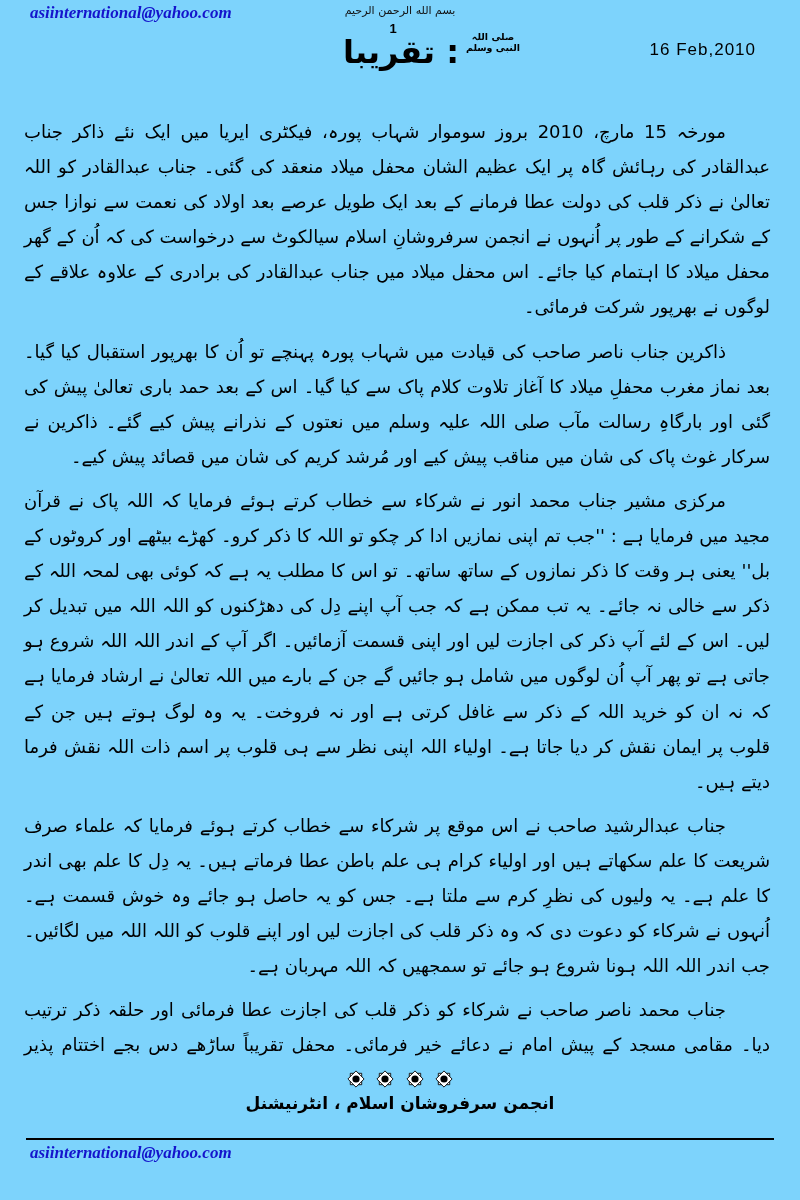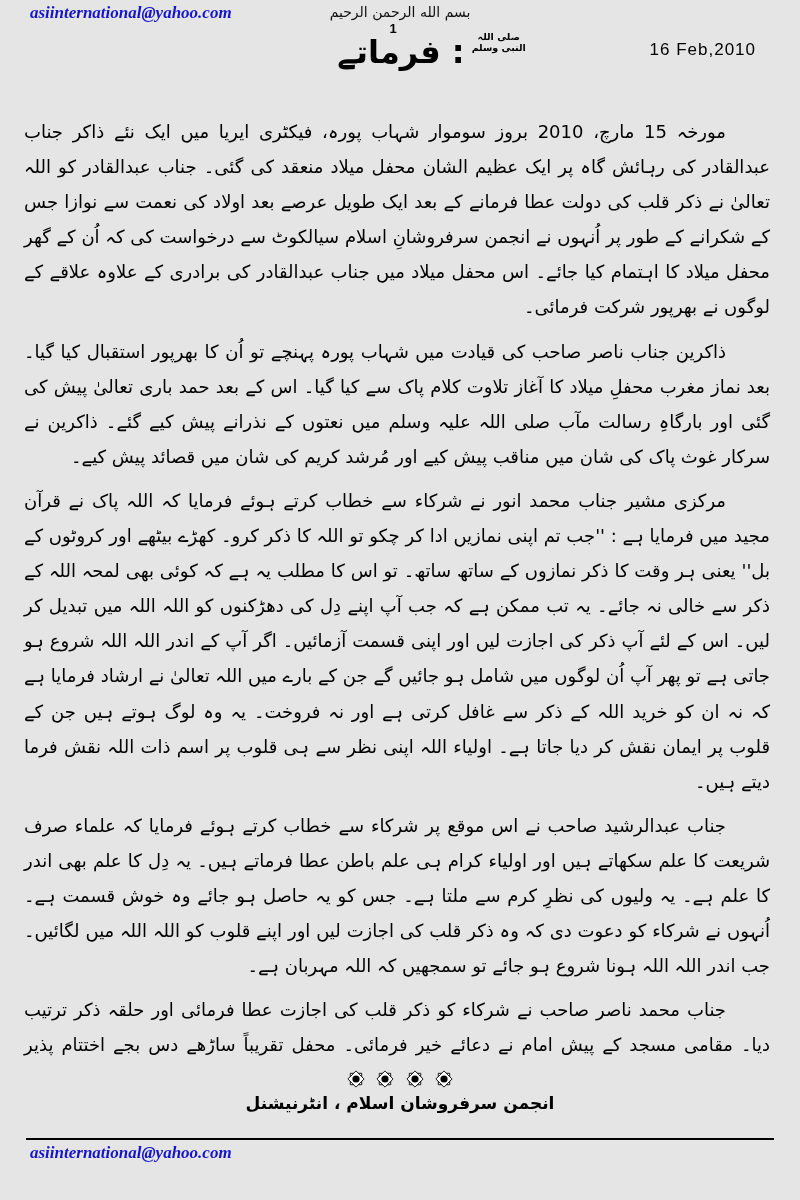--- a/index.html
+++ b/index.html
@@ -5,37 +5,37 @@
   * { box-sizing: border-box; }
   html, body { margin: 0; padding: 0; }
   body {
     width: 800px; height: 1200px;
     background: #ffffff;
     font-family: "DejaVu Sans", sans-serif;
     color: #000;
     position: relative;
     overflow: hidden;
   }
-  .page { position: absolute; inset: 0; background: #e5e5e5; }
+  .page { position: absolute; inset: 0; background: #7dd3fc; }
 
   
   .hdr { position: absolute; top: 0; left: 0; right: 0; height: 112px; }
   .email {
     font-family: "Liberation Serif", serif;
     font-style: italic; font-weight: bold;
     font-size: 17px;
     color: #1414cc;
     text-decoration: none;
     white-space: nowrap;
   }
   .top-email { position: absolute; top: 3px; left: 30px; }
   .bismillah {
     position: absolute; top: 4px; left: 0; right: 0;
     text-align: center; direction: rtl;
-    font-size: 14px; color: #111;
+    font-size: 11px; color: #111;
   }
   .pagenum {
     position: absolute; top: 21px; left: 0; right: 14px;
     text-align: center;
     font-family: "Liberation Sans", sans-serif;
     font-size: 13px; font-weight: bold;
   }
   .date {
     position: absolute; top: 40px; right: 44px;
     font-family: "Liberation Sans", sans-serif;
@@ -91,21 +91,21 @@
 </head>
 <body>
 
 <div class="page">
 
   <header class="hdr">
     <a class="email top-email" href="#">asiinternational@yahoo.com</a>
     <div class="bismillah">بسم الله الرحمن الرحيم</div>
     <div class="pagenum">1</div>
     <div class="date">16 Feb,2010</div>
-    <h1 class="title"><span class="salut"><span>صلی اللہ</span><span>النبی وسلم</span></span><span>: فرماتے</span></h1>
+    <h1 class="title"><span class="salut"><span>صلی اللہ</span><span>النبی وسلم</span></span><span>: تقریبا</span></h1>
   </header>
 
   <main class="bodytext">
     <p>مورخہ 15 مارچ، 2010 بروز سوموار شہاب پورہ، فیکٹری ایریا میں ایک نئے ذاکر جناب عبدالقادر کی رہائش گاہ پر ایک عظیم الشان محفل میلاد منعقد کی گئی۔ جناب عبدالقادر کو اللہ تعالیٰ نے ذکر قلب کی دولت عطا فرمانے کے بعد ایک طویل عرصے بعد اولاد کی نعمت سے نوازا جس کے شکرانے کے طور پر اُنہوں نے انجمن سرفروشانِ اسلام سیالکوٹ سے درخواست کی کہ اُن کے گھر محفل میلاد کا اہتمام کیا جائے۔ اس محفل میلاد میں جناب عبدالقادر کی برادری کے علاوہ علاقے کے لوگوں نے بھرپور شرکت فرمائی۔</p>
     <p>ذاکرین جناب ناصر صاحب کی قیادت میں شہاب پورہ پہنچے تو اُن کا بھرپور استقبال کیا گیا۔ بعد نماز مغرب محفلِ میلاد کا آغاز تلاوت کلام پاک سے کیا گیا۔ اس کے بعد حمد باری تعالیٰ پیش کی گئی اور بارگاہِ رسالت مآب صلی اللہ علیہ وسلم میں نعتوں کے نذرانے پیش کیے گئے۔ ذاکرین نے سرکار غوث پاک کی شان میں مناقب پیش کیے اور مُرشد کریم کی شان میں قصائد پیش کیے۔</p>
     <p>مرکزی مشیر جناب محمد انور نے شرکاء سے خطاب کرتے ہوئے فرمایا کہ اللہ پاک نے قرآن مجید میں فرمایا ہے : ''جب تم اپنی نمازیں ادا کر چکو تو اللہ کا ذکر کرو۔ کھڑے بیٹھے اور کروٹوں کے بل'' یعنی ہر وقت کا ذکر نمازوں کے ساتھ ساتھ۔ تو اس کا مطلب یہ ہے کہ کوئی بھی لمحہ اللہ کے ذکر سے خالی نہ جائے۔ یہ تب ممکن ہے کہ جب آپ اپنے دِل کی دھڑکنوں کو اللہ اللہ میں تبدیل کر لیں۔ اس کے لئے آپ ذکر کی اجازت لیں اور اپنی قسمت آزمائیں۔ اگر آپ کے اندر اللہ اللہ شروع ہو جاتی ہے تو پھر آپ اُن لوگوں میں شامل ہو جائیں گے جن کے بارے میں اللہ تعالیٰ نے ارشاد فرمایا ہے کہ نہ ان کو خرید اللہ کے ذکر سے غافل کرتی ہے اور نہ فروخت۔ یہ وہ لوگ ہوتے ہیں جن کے قلوب پر ایمان نقش کر دیا جاتا ہے۔ اولیاء اللہ اپنی نظر سے ہی قلوب پر اسم ذات اللہ نقش فرما دیتے ہیں۔</p>
     <p>جناب عبدالرشید صاحب نے اس موقع پر شرکاء سے خطاب کرتے ہوئے فرمایا کہ علماء صرف شریعت کا علم سکھاتے ہیں اور اولیاء کرام ہی علم باطن عطا فرماتے ہیں۔ یہ دِل کا علم بھی اندر کا علم ہے۔ یہ ولیوں کی نظرِ کرم سے ملتا ہے۔ جس کو یہ حاصل ہو جائے وہ خوش قسمت ہے۔ اُنہوں نے شرکاء کو دعوت دی کہ وہ ذکر قلب کی اجازت لیں اور اپنے قلوب کو اللہ اللہ میں لگائیں۔ جب اندر اللہ اللہ ہونا شروع ہو جائے تو سمجھیں کہ اللہ مہربان ہے۔</p>
     <p>جناب محمد ناصر صاحب نے شرکاء کو ذکر قلب کی اجازت عطا فرمائی اور حلقہ ذکر ترتیب دیا۔ مقامی مسجد کے پیش امام نے دعائے خیر فرمائی۔ محفل تقریباً ساڑھے دس بجے اختتام پذیر ہوئی تو عشاء کی نماز با جماعت ادا کی گئی اور نماز کے بعد شرکاء کی خدمت میں لنگر پیش کیا گیا۔</p>
   </main>
 

